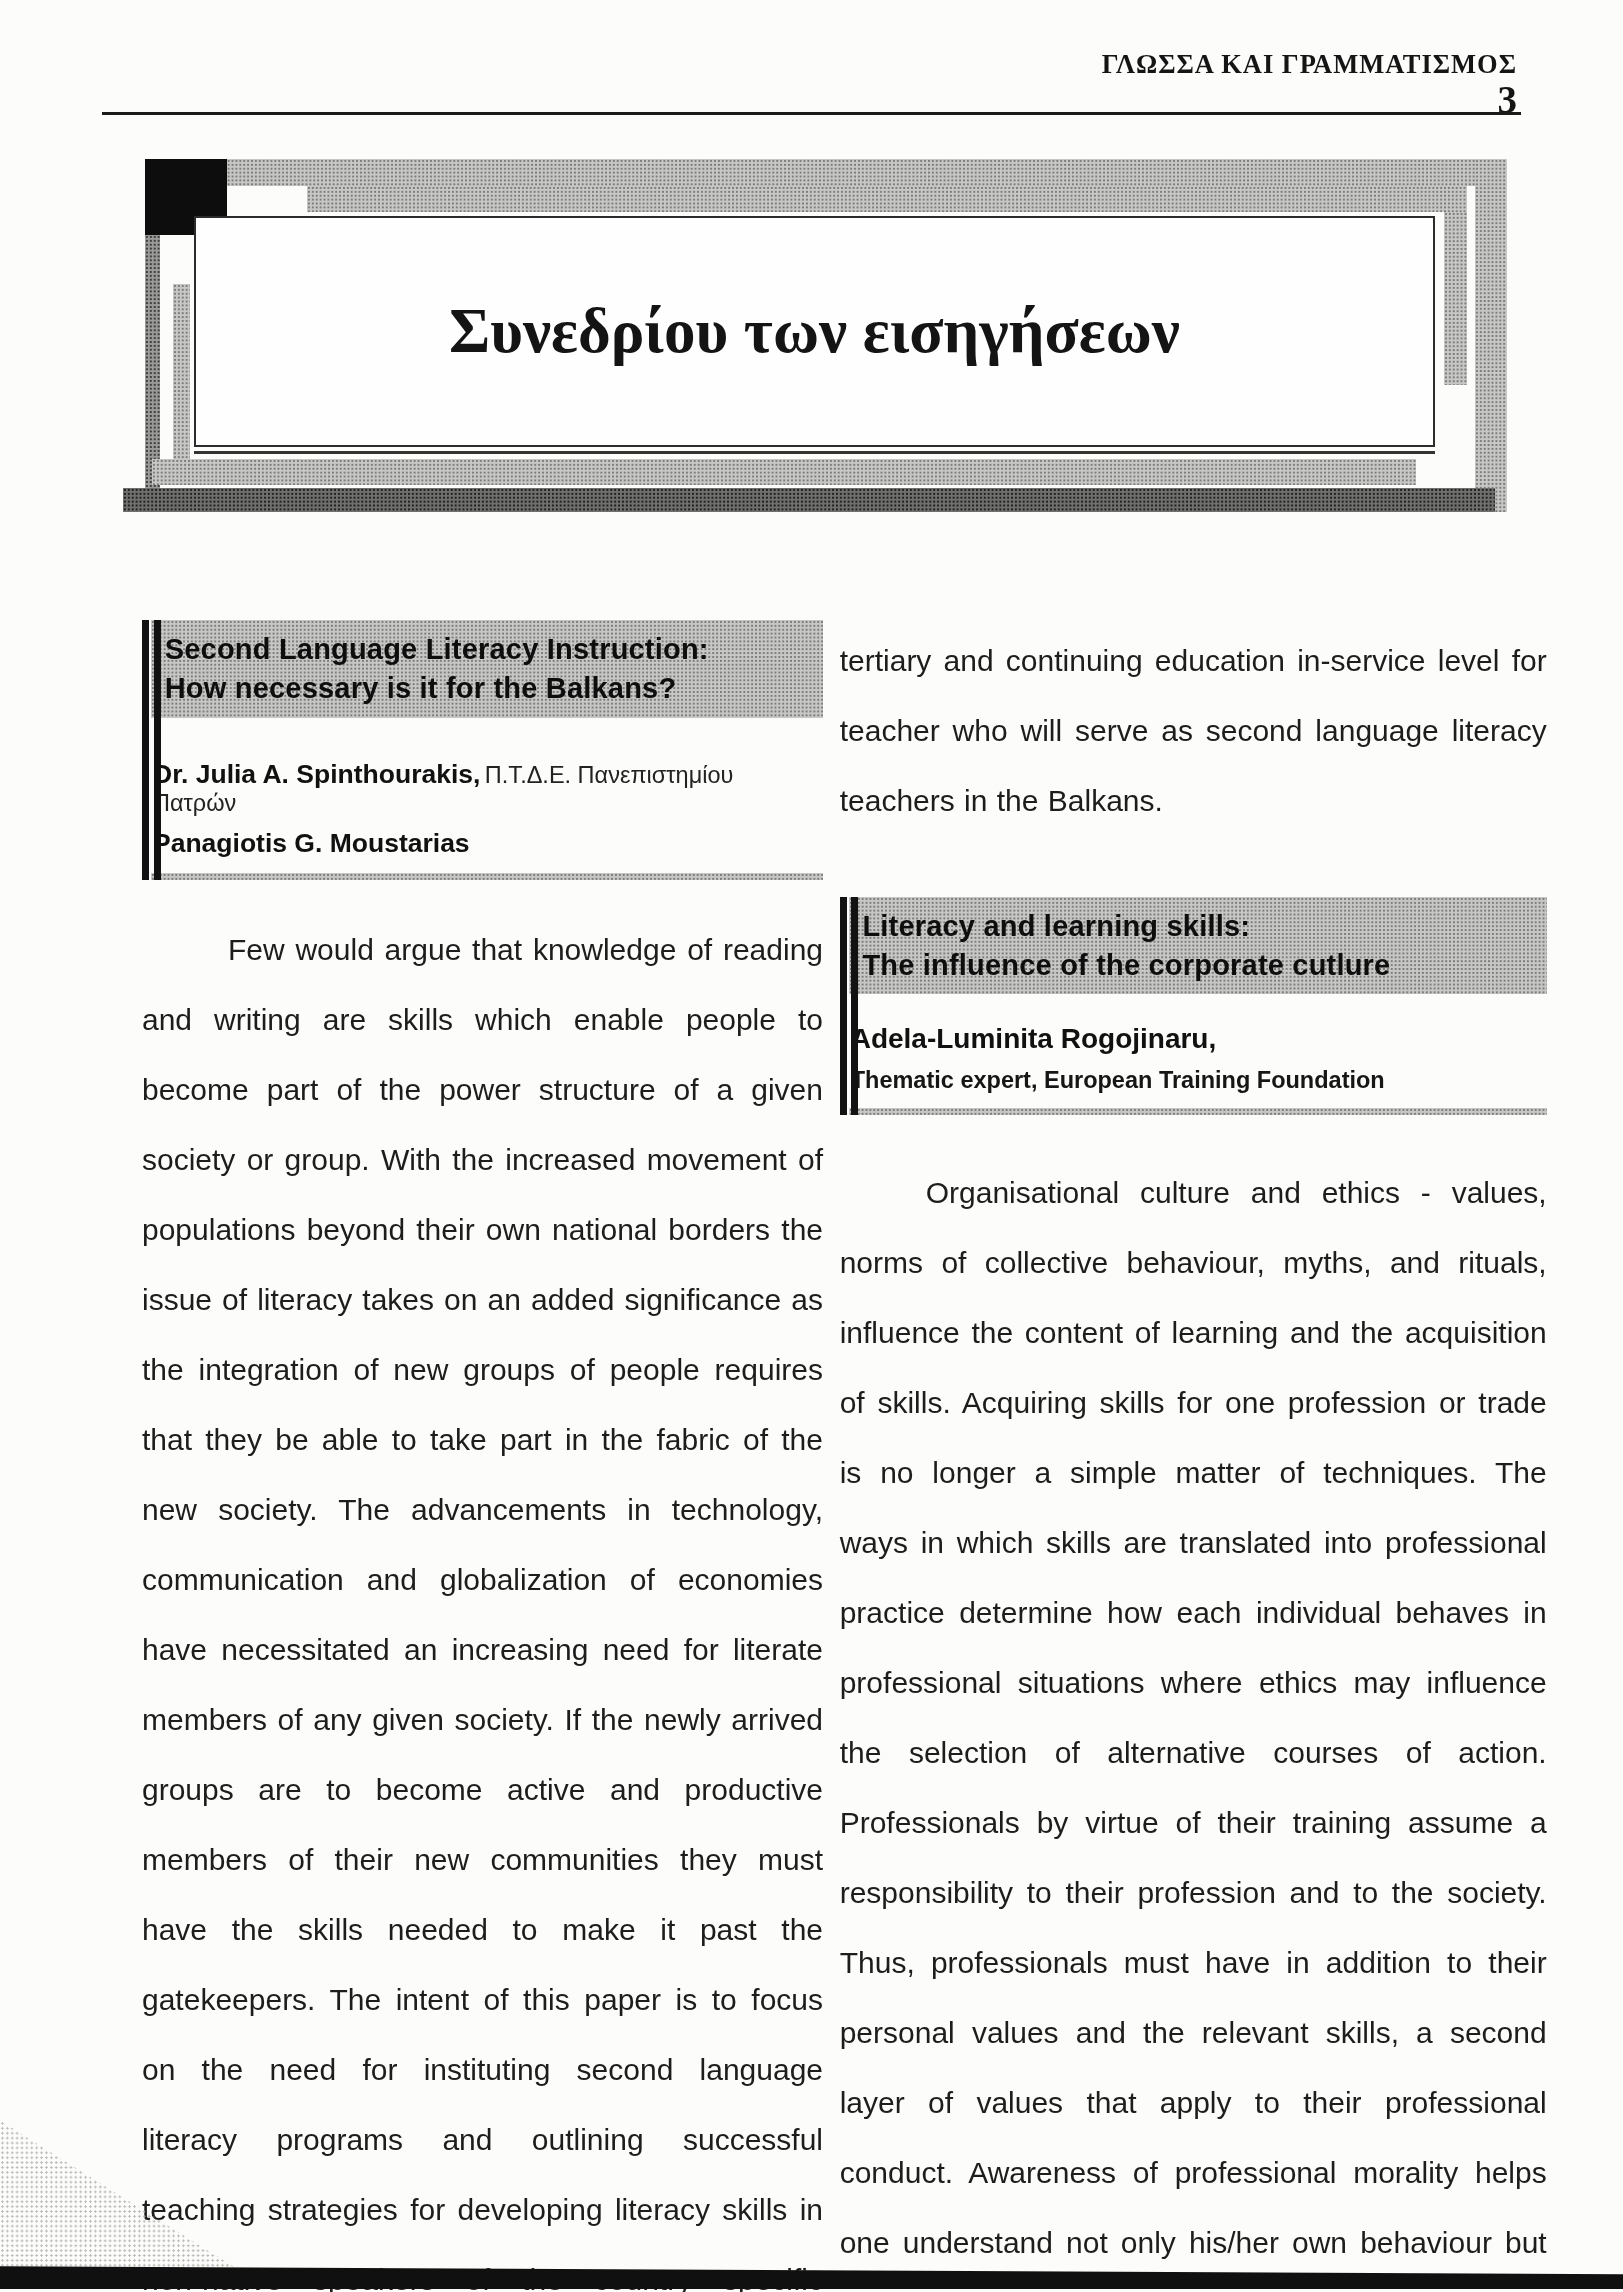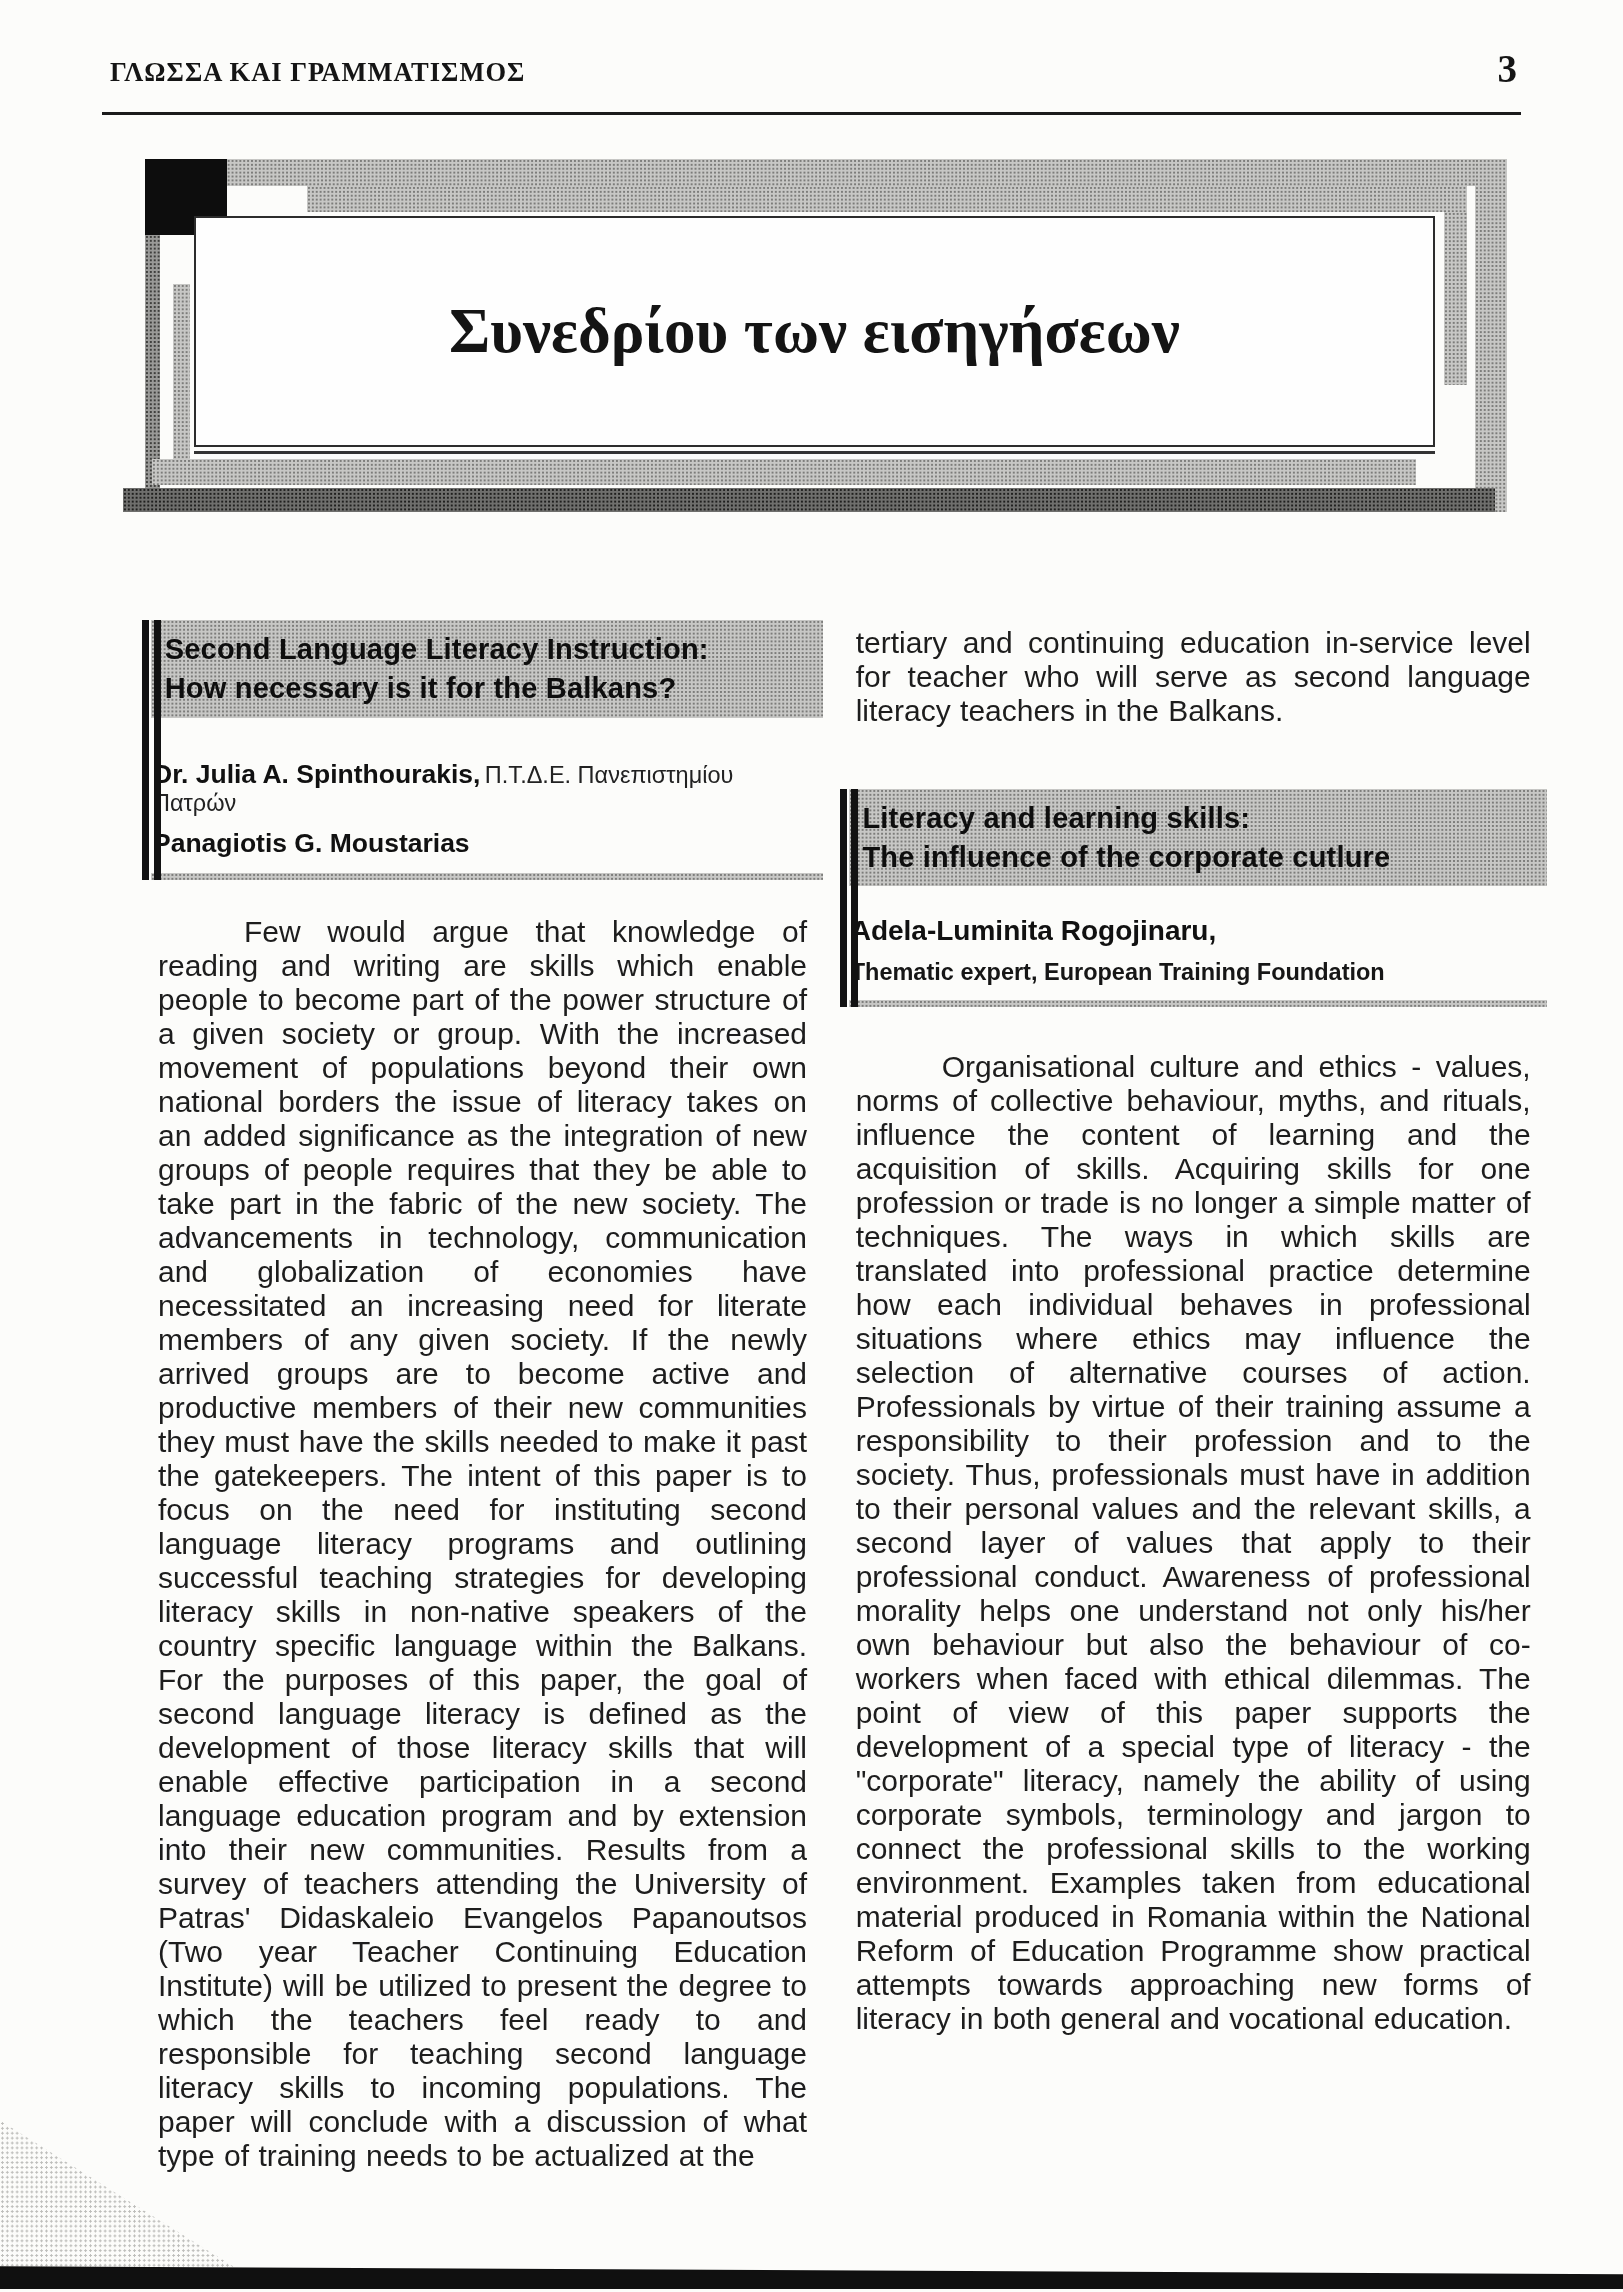--- a/index.html
+++ b/index.html
@@ -9,21 +9,21 @@
     width:1623px;height:2293px;
     background:#fcfcfa;
     overflow:hidden;
     font-family:"Liberation Sans","DejaVu Sans",sans-serif;
     color:#1c1c1c;
   }
 
   
   .page-header{
     position:absolute;left:110px;top:49px;width:1407px;
-    display:flex;justify-content:space-between;align-items:flex-end;
+    display:flex;justify-content:space-between;align-items:flex-end;flex-direction:column;
   }
   .journal-title{
     font-family:"Liberation Serif","DejaVu Serif",serif;
     font-weight:700;font-size:26.5px;letter-spacing:1px;color:#151515;
   }
   .page-number{
     font-family:"Liberation Serif","DejaVu Serif",serif;
     font-weight:700;font-size:39px;color:#151515;line-height:1;
   }
   .header-rule{
@@ -95,22 +95,22 @@
   }
   .authors{margin-top:41px;}
   .authors p{margin:0 0 11.8px 2px;}
   .author-name{font-weight:700;font-size:26.5px;color:#111;}
   .author-affil{font-weight:400;font-size:23.5px;color:#222;}
   .author-affil-bold{font-weight:700;font-size:23.5px;color:#161616;}
   .block-rule{height:6.9px;margin-top:13.7px;}
 
   
   .body-text{
-    margin:16px;
-    font-size:30px;line-height:34px;
+    margin:0;
+    font-size:30px;line-height:70px;
     text-align:justify;color:#1d1d1d;
     word-spacing:1px;
   }
   .indent{text-indent:86px;}
   .col-left .body-text{margin-top:35px;}
   .cont{margin-top:5.9px;}
   .col-right .abstract-block{margin-top:61px;}
   .col-right .body-text.main{margin-top:43px;}
   .col-right .authors{margin-top:29px;}
   .col-right .author-name{font-size:28px;}

